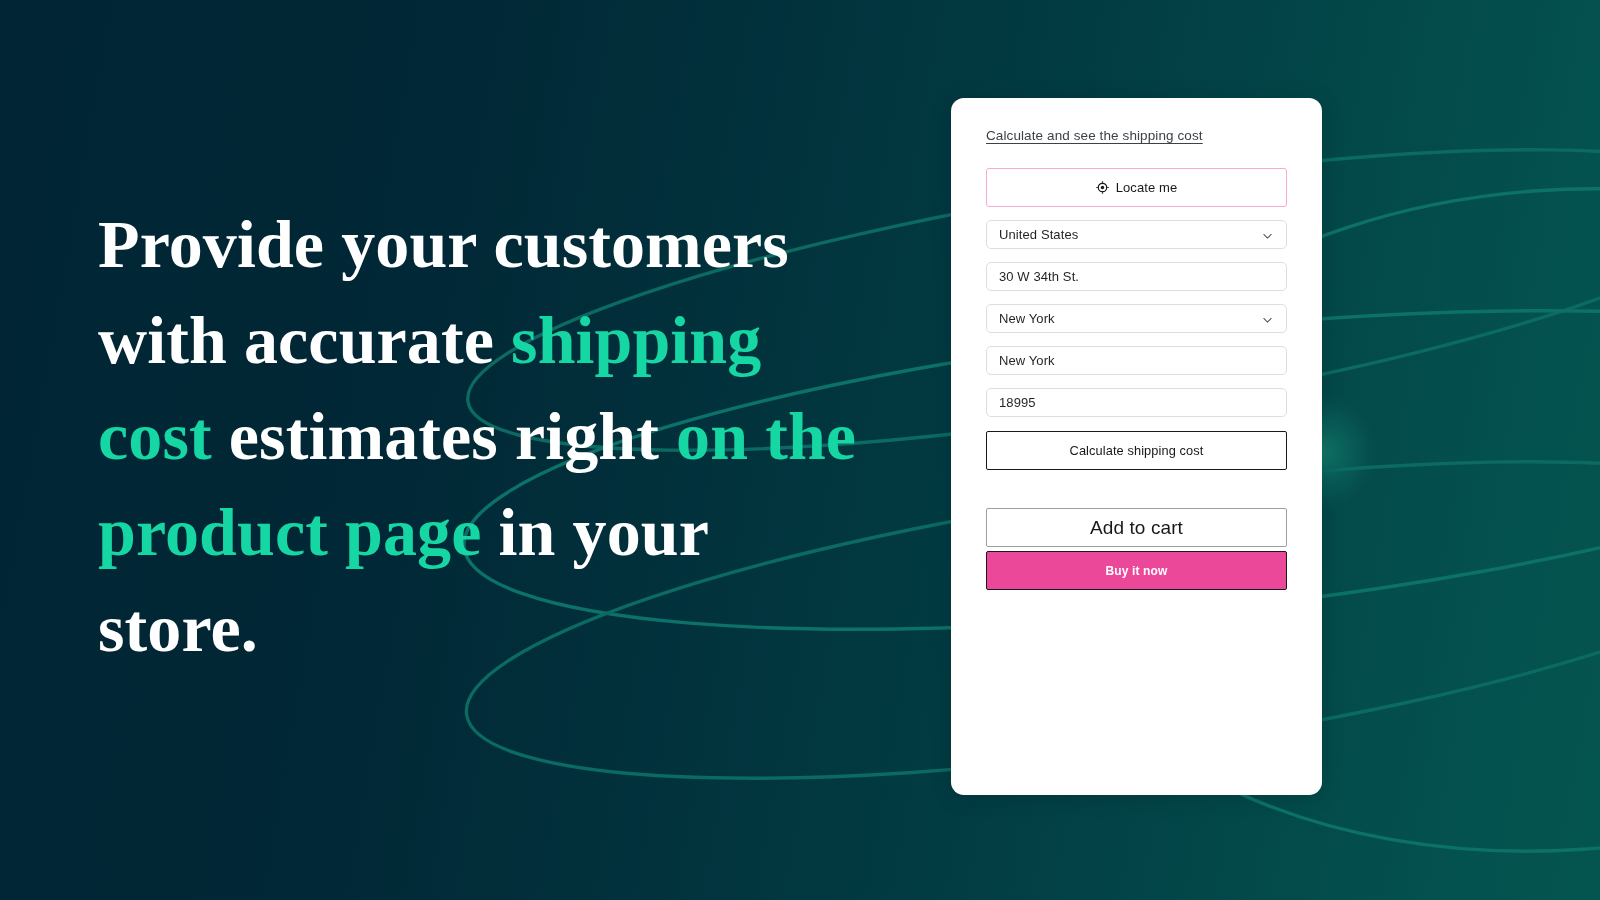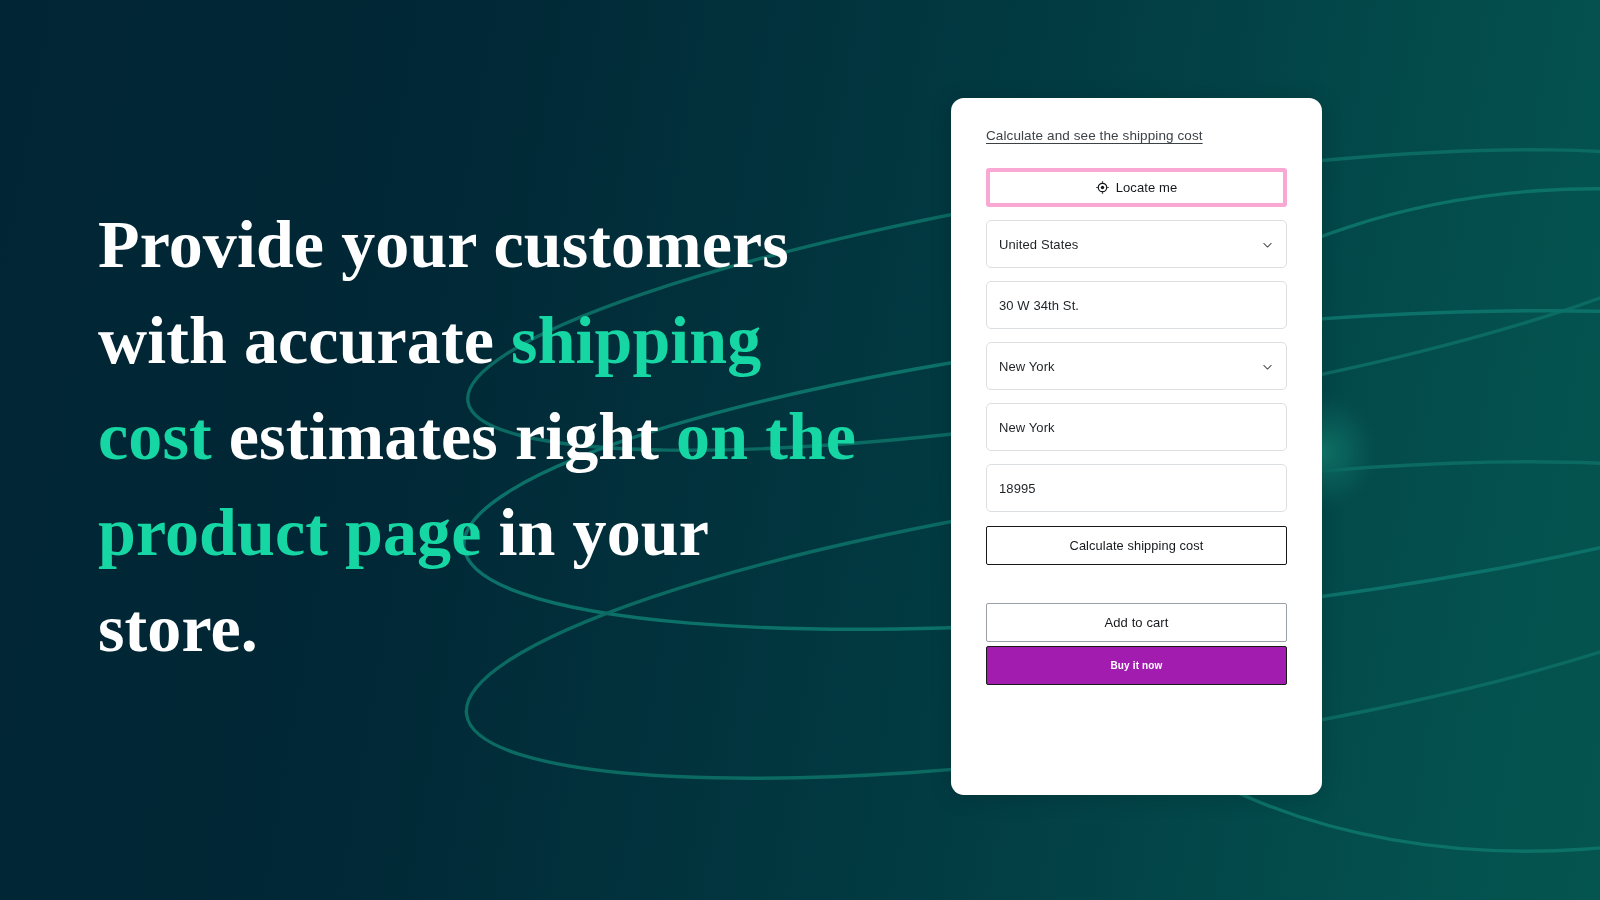--- a/index.html
+++ b/index.html
@@ -81,21 +81,21 @@
     color: #2b3034;
     letter-spacing: 0.05px;
   }
 
   .field-stack { margin-top: 22px; }
 
   .btn-locate {
     width: 100%;
     height: 39px;
     background: #ffffff;
-    border: 4px solid #f9a8d4;
+    border: 1px solid #f9a8d4;
     border-radius: 3px;
     display: flex;
     align-items: center;
     justify-content: center;
     gap: 7px;
     font-size: 13px;
     color: #16191c;
     letter-spacing: 0.1px;
     cursor: pointer;
     font-family: "Liberation Sans", sans-serif;
@@ -105,21 +105,21 @@
     display: inline-flex;
     width: 13px;
     height: 13px;
     align-items: center;
     justify-content: center;
   }
 
   .control {
     position: relative;
     width: 100%;
-    height: 48px;
+    height: 29px;
     margin-top: 13px;
     border: 1px solid #dcdfe2;
     border-radius: 5px;
     background: #ffffff;
     display: flex;
     align-items: center;
     padding: 0 12px;
     font-size: 13px;
     color: #1f2326;
     letter-spacing: 0.1px;
@@ -156,38 +156,38 @@
   .btn-cart {
     width: 100%;
     height: 39px;
     margin-top: 38px;
     background: #ffffff;
     border: 1px solid #9aa0a5;
     border-radius: 2px;
     display: flex;
     align-items: center;
     justify-content: center;
-    font-size: 13px;
+    font-size: 19px;
     color: #16191c;
     letter-spacing: 0.1px;
     cursor: pointer;
     font-family: "Liberation Sans", sans-serif;
   }
 
   .btn-buy {
     width: 100%;
     height: 39px;
     margin-top: 4px;
-    background: #a21caf;
+    background: #ec4899;
     border: 1px solid #1a1a1a;
     border-radius: 2px;
     display: flex;
     align-items: center;
     justify-content: center;
-    font-size: 10px;
+    font-size: 12px;
     color: #ffffff;
     font-weight: 700;
     letter-spacing: 0.15px;
     cursor: pointer;
     font-family: "Liberation Sans", sans-serif;
   }
 </style>
 </head>
 <body>
 

